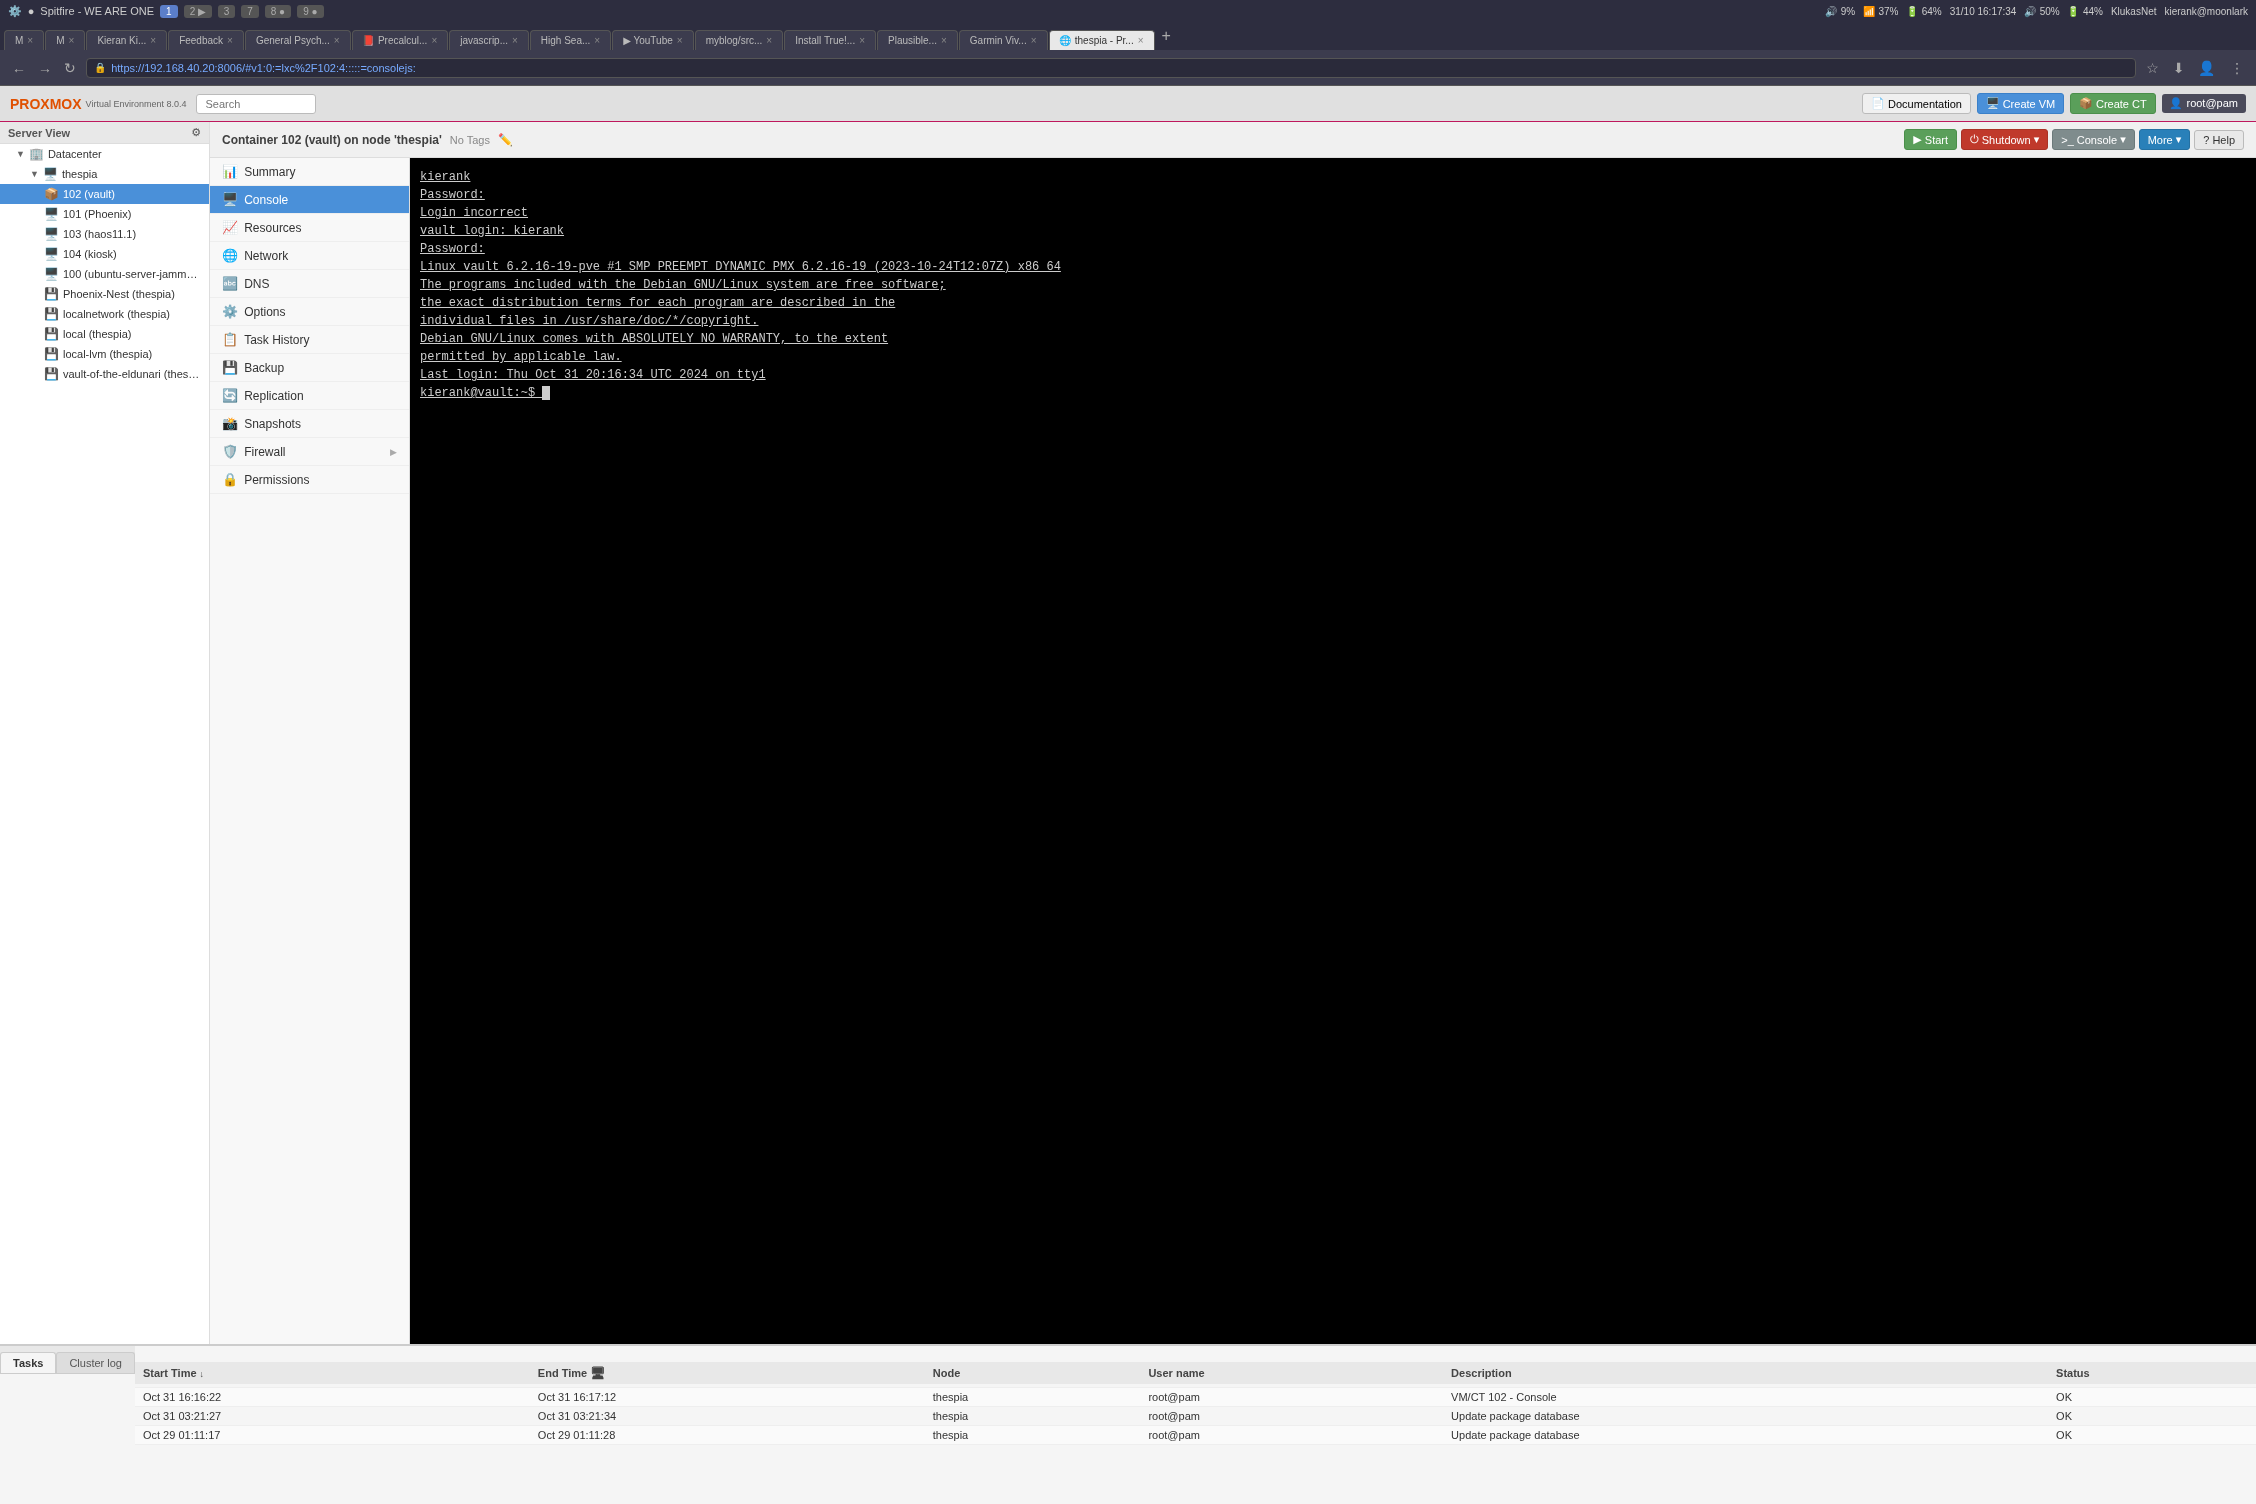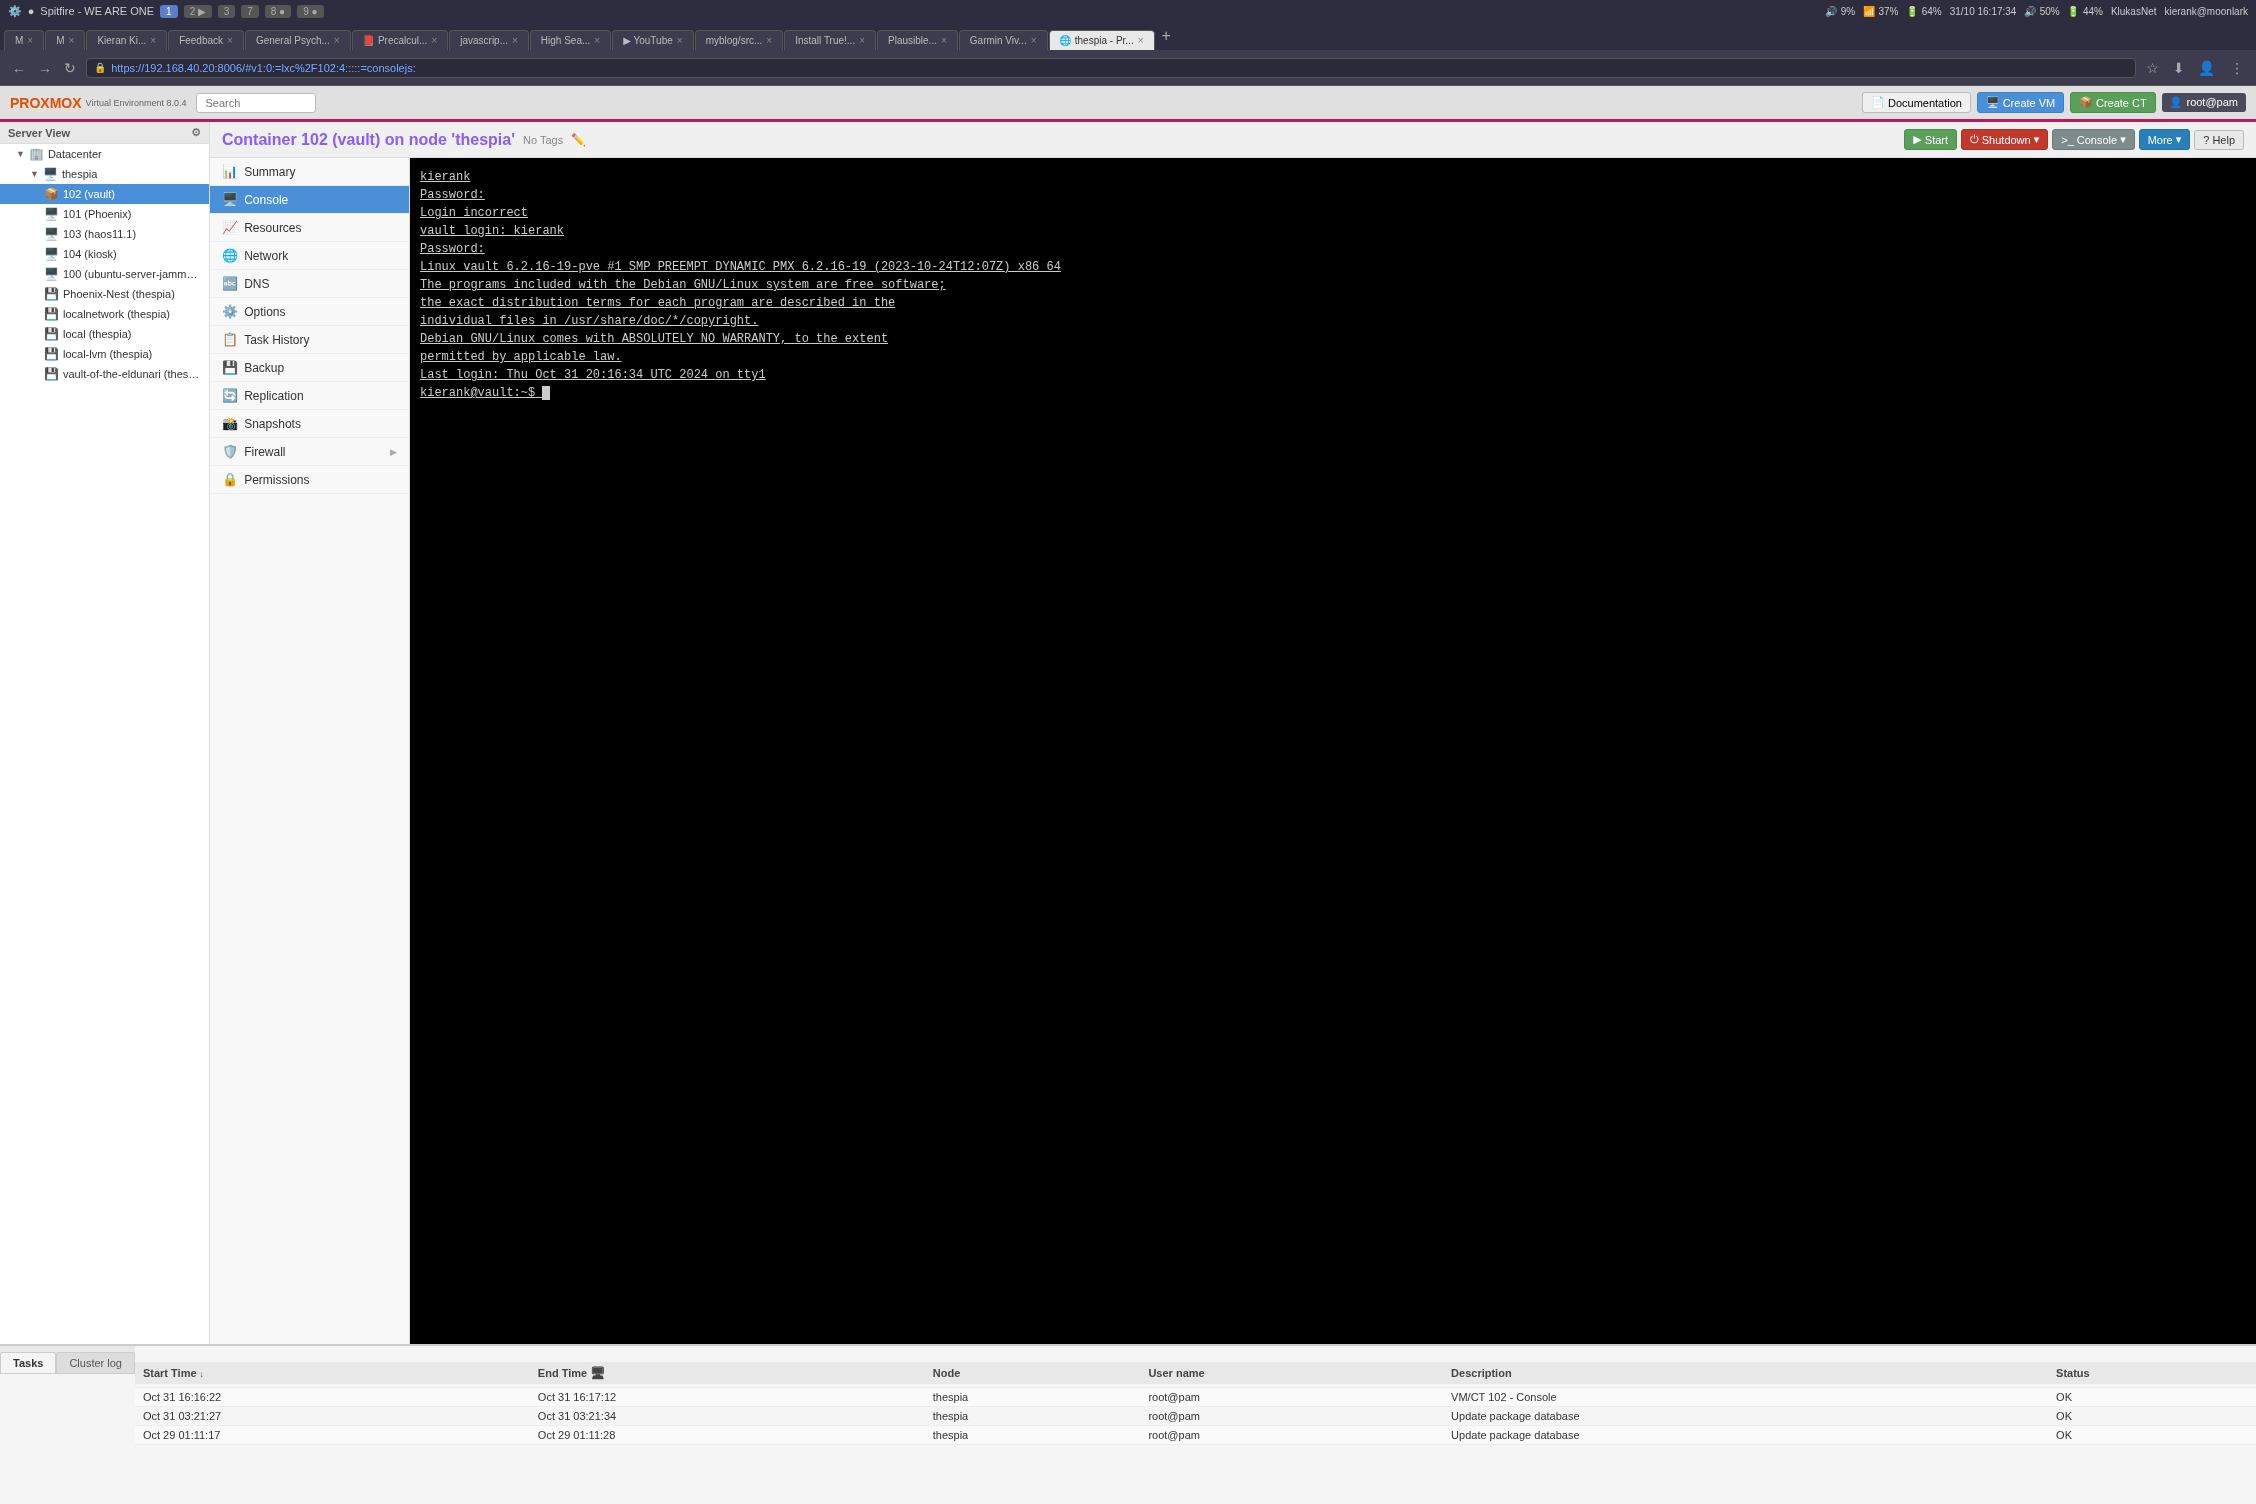--- a/index.html
+++ b/index.html
@@ -25,21 +25,21 @@
     .tabs-bar { background: #2d2d3f; height: 28px; display: flex; align-items: flex-end; padding: 0 4px; overflow: hidden; flex-shrink: 0; }
     .tab { background: #3c3c4e; border-radius: 4px 4px 0 0; padding: 4px 10px; font-size: 10px; color: #bbb; display: flex; align-items: center; gap: 4px; max-width: 120px; white-space: nowrap; overflow: hidden; text-overflow: ellipsis; cursor: pointer; border: 1px solid #555; border-bottom: none; margin-right: 1px; }
     .tab.active { background: #e8e8e8; color: #333; }
     .tab-close { color: #888; font-size: 10px; cursor: pointer; flex-shrink: 0; }
     .tab-new { background: none; border: none; color: #aaa; font-size: 16px; cursor: pointer; padding: 0 6px; align-self: center; }
 
     
     .proxmox { flex: 1; display: flex; flex-direction: column; background: #f5f5f5; overflow: hidden; }
 
     
-    .pve-header { background: #e0e0e0; border-bottom: 3px solid #be185d; padding: 4px 10px; display: flex; align-items: center; gap: 10px; flex-shrink: 0; height: 36px; }
+    .pve-header { background: #e0e0e0; border-bottom: 1px solid #be185d; padding: 4px 10px; display: flex; align-items: center; gap: 10px; flex-shrink: 0; height: 36px; }
     .pve-logo { display: flex; align-items: center; gap: 4px; font-weight: bold; font-size: 14px; color: #e05000; }
     .pve-logo-sub { font-size: 9px; color: #666; font-weight: normal; }
     .pve-search { background: white; border: 1px solid #bbb; border-radius: 3px; padding: 3px 8px; font-size: 11px; width: 120px; }
     .pve-header-right { margin-left: auto; display: flex; gap: 6px; align-items: center; }
     .pve-btn { background: #f0f0f0; border: 1px solid #bbb; border-radius: 3px; padding: 3px 8px; font-size: 11px; cursor: pointer; display: flex; align-items: center; gap: 3px; }
     .pve-btn.blue { background: #4a90d9; color: white; border-color: #3a80c9; }
     .pve-btn.green { background: #5a9f5a; color: white; border-color: #4a8f4a; }
     .user-pill { background: #4a4a5a; color: white; padding: 3px 8px; border-radius: 3px; font-size: 11px; cursor: pointer; }
 
     
@@ -58,21 +58,21 @@
     .node-indent-3 { padding-left: 44px; }
     .node-icon { font-size: 12px; flex-shrink: 0; }
     .node-label { flex: 1; white-space: nowrap; overflow: hidden; text-overflow: ellipsis; }
     .expand-arrow { font-size: 9px; color: #666; }
 
     
     .main-panel { flex: 1; display: flex; flex-direction: column; overflow: hidden; }
 
     
     .container-header { background: #f0f0f0; border-bottom: 1px solid #ddd; padding: 4px 12px; display: flex; align-items: center; gap: 8px; flex-shrink: 0; height: 36px; }
-    .container-title { font-size: 16px; font-weight: 600; color: #8b5cf6; }
+    .container-title { font-size: 12px; font-weight: 600; color: #404040; }
     .no-tags { font-size: 11px; color: #888; }
     .edit-icon { cursor: pointer; color: #4a90d9; }
     .header-actions { margin-left: auto; display: flex; gap: 4px; align-items: center; }
     .action-btn { background: #f5f5f5; border: 1px solid #bbb; border-radius: 3px; padding: 3px 8px; font-size: 11px; cursor: pointer; display: flex; align-items: center; gap: 3px; }
     .action-btn.green { background: #5a9f5a; color: white; border-color: #4a8f4a; }
     .action-btn.red { background: #c0392b; color: white; border-color: #a93226; }
     .action-btn.gray { background: #7f8c8d; color: white; border-color: #6c7a7b; }
     .action-btn.blue2 { background: #2980b9; color: white; border-color: #2471a3; }
     .action-btn.help { background: #e8e8e8; border-color: #bbb; color: #333; }
 

